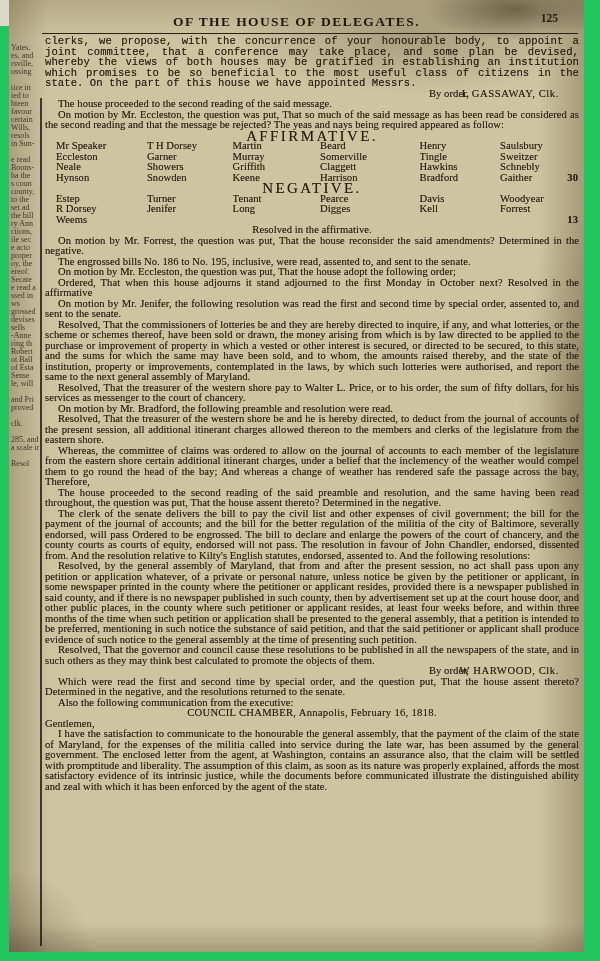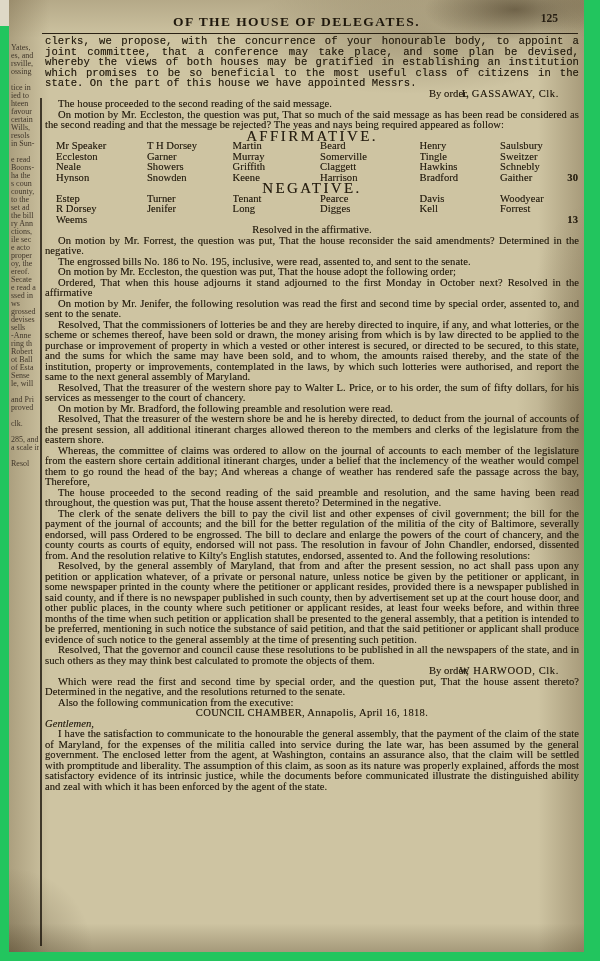--- a/index.html
+++ b/index.html
@@ -50,21 +50,21 @@
   .byorder { display:block; text-align:right; margin-right:110px; }
   .signame { position:absolute; right:20px; top:0; letter-spacing:.6px; }
 
   .vote-label { text-align:center; font-size:15px; letter-spacing:2.4px; line-height:10.5px; }
   .vote-wrap { position:relative; padding-left:3px; }
   .vote-row { display:grid; grid-template-columns:1.06fr 1fr 1.02fr 1.16fr .94fr .92fr;margin-left:8px; }
   .vote-cell { white-space:nowrap; overflow:hidden; line-height:10.5px; }
   .vote-total { position:absolute; right:1px; bottom:0; font-weight:bold;margin-left:22px; }
 
   .council { text-align:center; letter-spacing:.3px; }
-  .salutation { font-style:italic; text-indent:0; }
+  .salutation { text-indent:0; }
 </style>
 </head>
 <body>
 
 <div class="scan">
   <div class="corner-light"></div>
 
   <div class="paper">
 
     <div class="header">
@@ -227,19 +227,19 @@
         </div>
 
       <div class="sigline">
         <span class="byorder">By order,</span>
         <span class="signame">W HARWOOD, Clk.</span>
       </div>
 
       <p class="para">Which were read the first and second time by special order, and the question put, That the house assent thereto? Determined in the negative, and the resolutions returned to the senate.</p>
       <p class="para">Also the following communication from the executive:</p>
 
-      <p class="council">COUNCIL CHAMBER, Annapolis, April 16, 1818.</p>
+      <p class="council">COUNCIL CHAMBER, Annapolis, February 16, 1818.</p>
       <p class="salutation">Gentlemen,</p>
       <p class="para">I have the satisfaction to communicate to the honourable the general assembly, that the payment of the claim of the state of Maryland, for the expenses of the militia called into service during the late war, has been assumed by the general government.  The enclosed letter from the agent, at Washington, contains an assurance also, that the claim will be settled with promptitude and liberality.  The assumption of this claim, as soon as its nature was properly explained, affords the most satisfactory evidence of its intrinsic justice, while the documents before communicated illustrate the distinguished ability and zeal with which it has been enforced by the agent of the state.</p>
 
     </div>
   </div>
 </div>
 
 </body></html>

